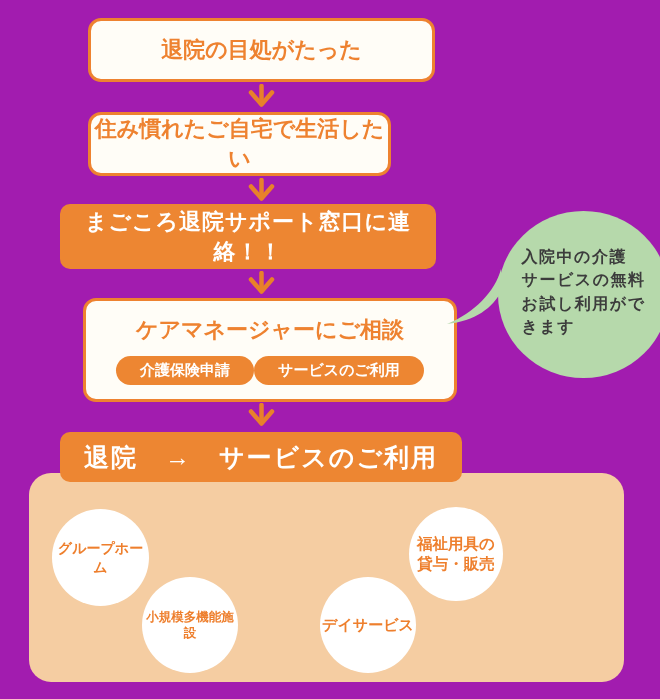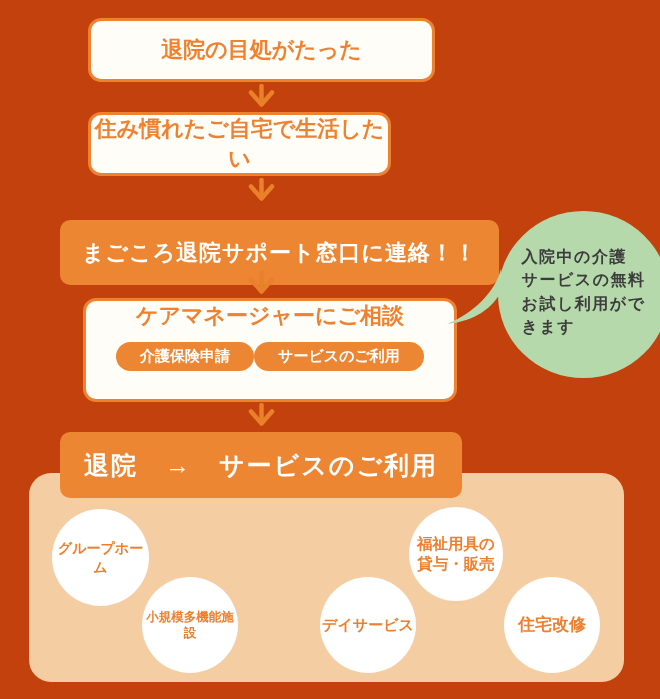--- a/index.html
+++ b/index.html
@@ -1,20 +1,20 @@
 <!DOCTYPE html>
 <html><head>
 <meta charset="utf-8">
 <style>
   html, body { margin: 0; padding: 0; background: #ffffff; }
   .canvas {
     position: relative;
     width: 660px;
     height: 699px;
-    background: #c2410c;
+    background: #a21caf;
     overflow: hidden;
     font-family: "Liberation Sans", "DejaVu Sans", sans-serif;
     font-weight: bold;
   }
   
   .box {
     position: absolute;
     display: flex;
     align-items: center;
     justify-content: center;
@@ -27,28 +27,28 @@
     border-radius: 13px;
     color: #ee8230;
   }
   .box--solid {
     background: #ed8632;
     border-radius: 10px;
     color: #ffffff;
   }
   .box1 { left: 88px; top: 18px;  width: 347px; height: 64px; font-size: 22px; }
   .box2 { left: 88px; top: 112px; width: 303px; height: 64px; font-size: 22px; }
-  .box3 { left: 60px; top: 204px; width: 439px; height: 65px; font-size: 22px; letter-spacing: 1px; margin-top: 16px; }
+  .box3 { left: 60px; top: 204px; width: 376px; height: 65px; font-size: 22px; letter-spacing: 1px; }
   .box4 {
     left: 83px; top: 298px; width: 374px; height: 104px;
-    flex-direction: column; justify-content: flex-start; 
+    flex-direction: column; justify-content: flex-start; padding-top: 14px;
     font-size: 22px;
   }
   .box5 {
-    left: 60px; top: 432px; width: 402px; height: 66px;
+    left: 60px; top: 432px; width: 402px; height: 50px;
     font-size: 25px; letter-spacing: 2px; z-index: 3;
   }
   
   .pill-row {
     display: flex; margin-top: 11px; align-items: center; justify-content: center;
   }
   .pill {
     background: #ed8632; color: #ffffff; border-radius: 16px;
     height: 29px; display: flex; align-items: center; justify-content: center;
     padding: 0 24px; font-size: 15px; white-space: nowrap;
@@ -158,17 +158,14 @@
   <div class="circle c1">
     <span>グループホーム</span>
   </div>
   <div class="circle c5">
     <span>福祉用具の
 貸与・販売</span>
   </div>
   <div class="circle c4">
     <span>デイサービス</span>
   </div>
-  <div class="circle c6">
-    <span>住宅改修</span>
-  </div>
 
 </div>
 
 </body></html>

